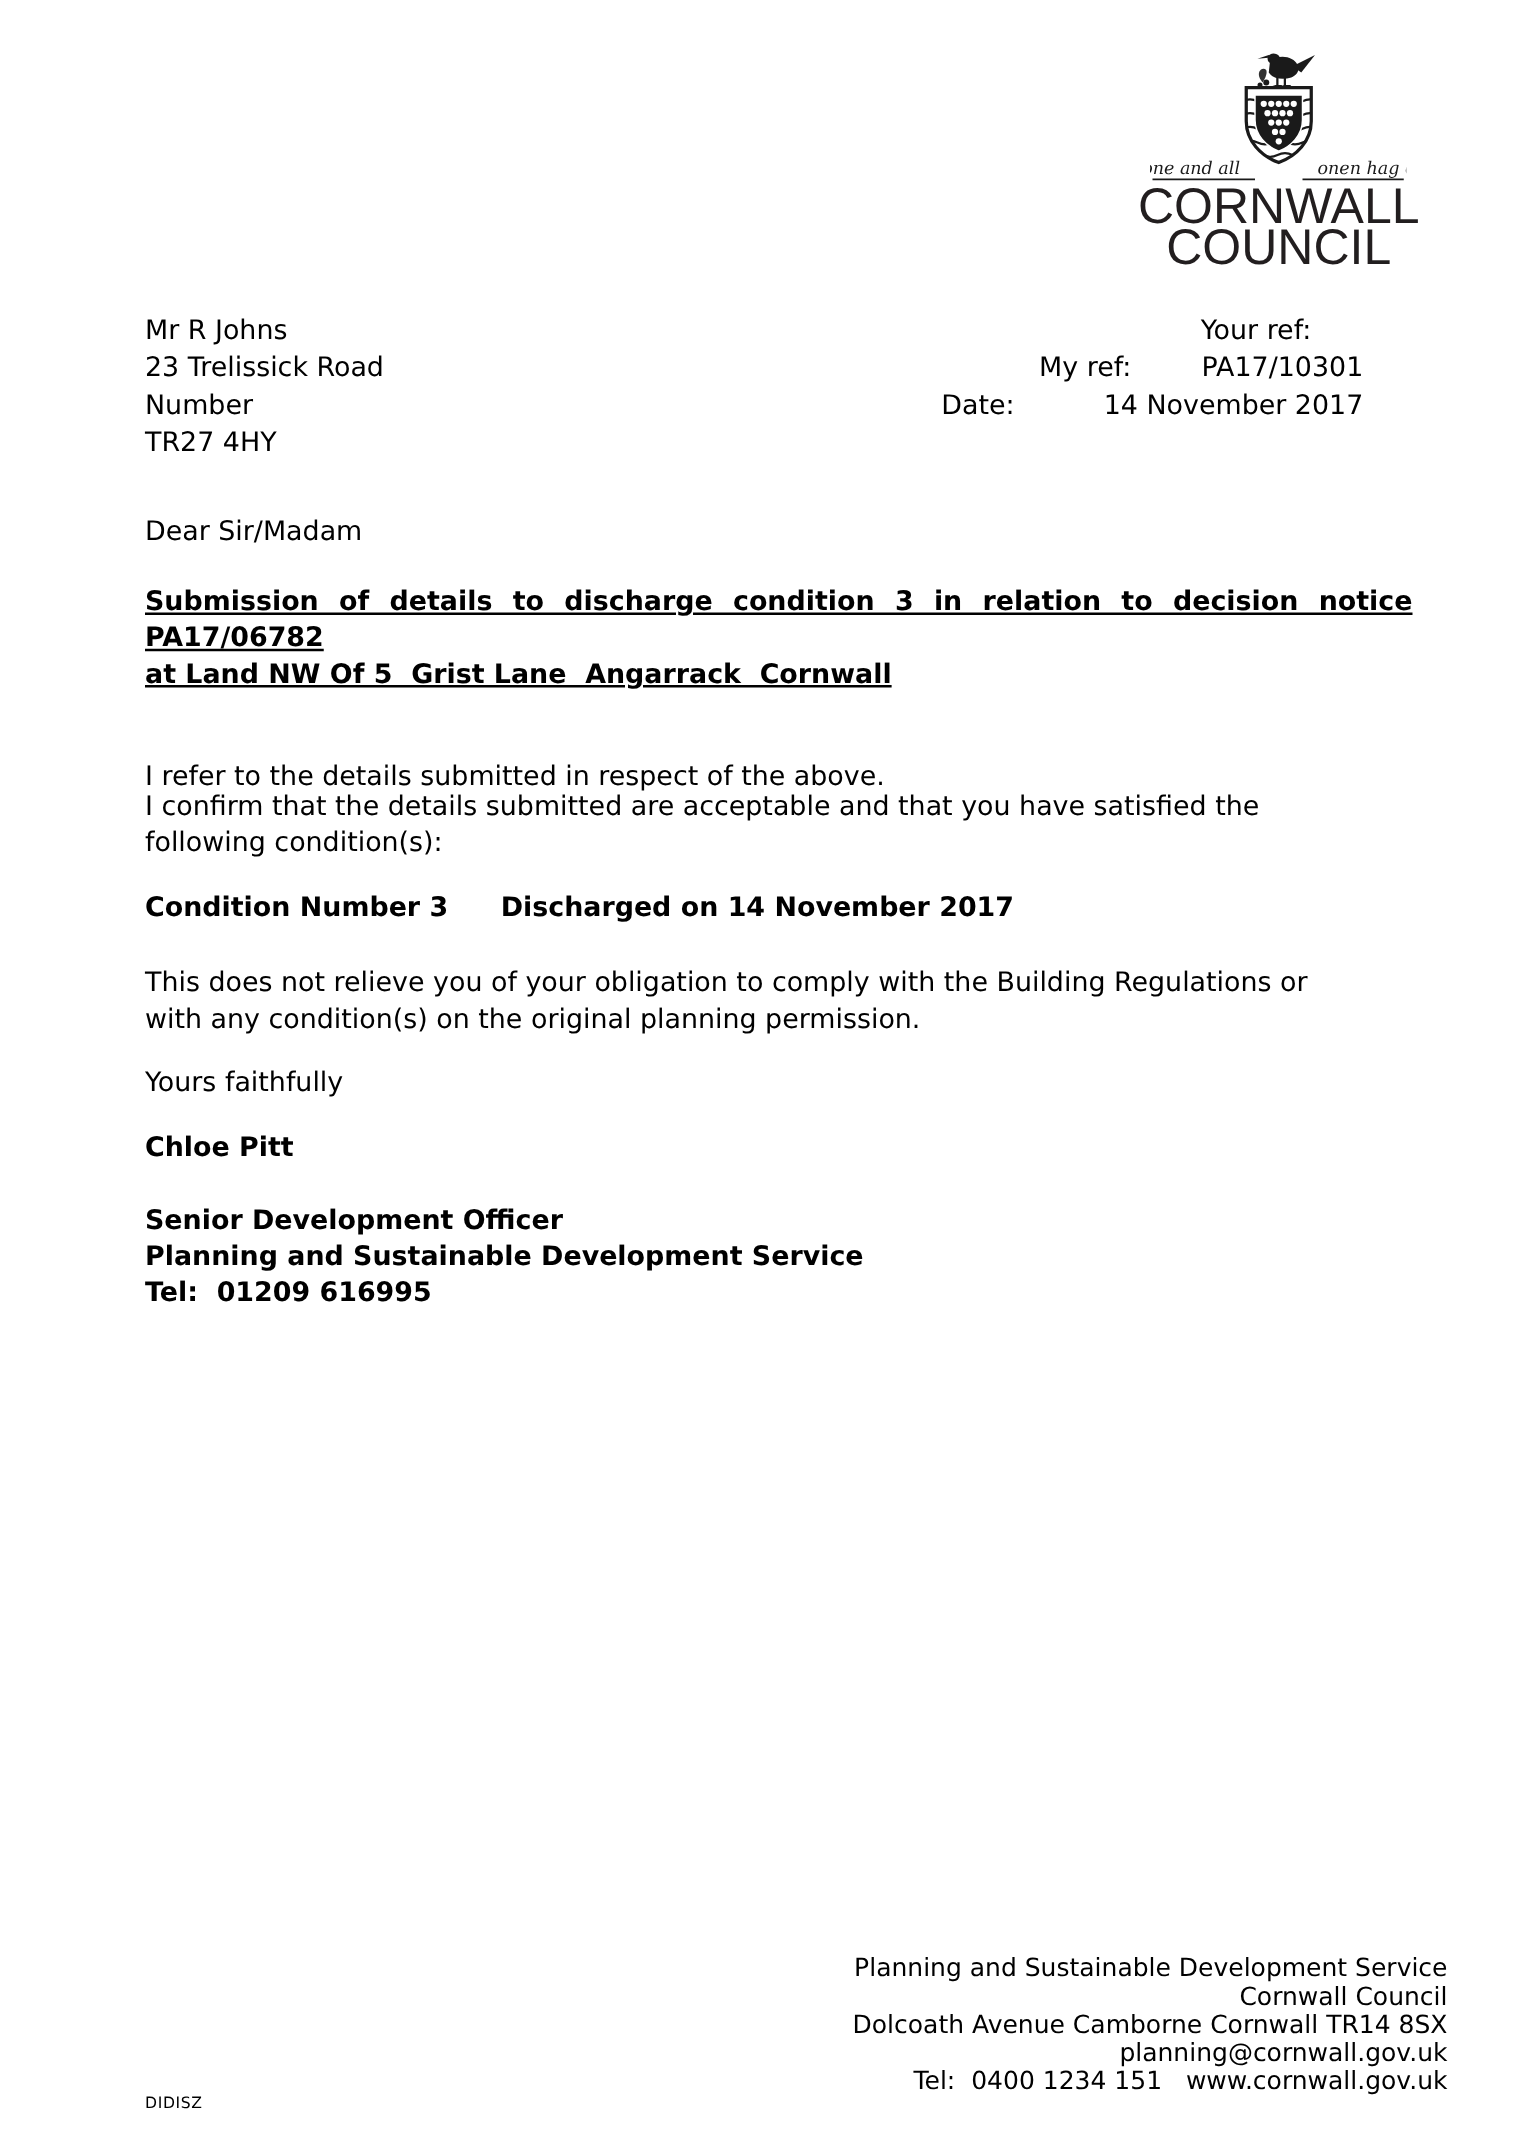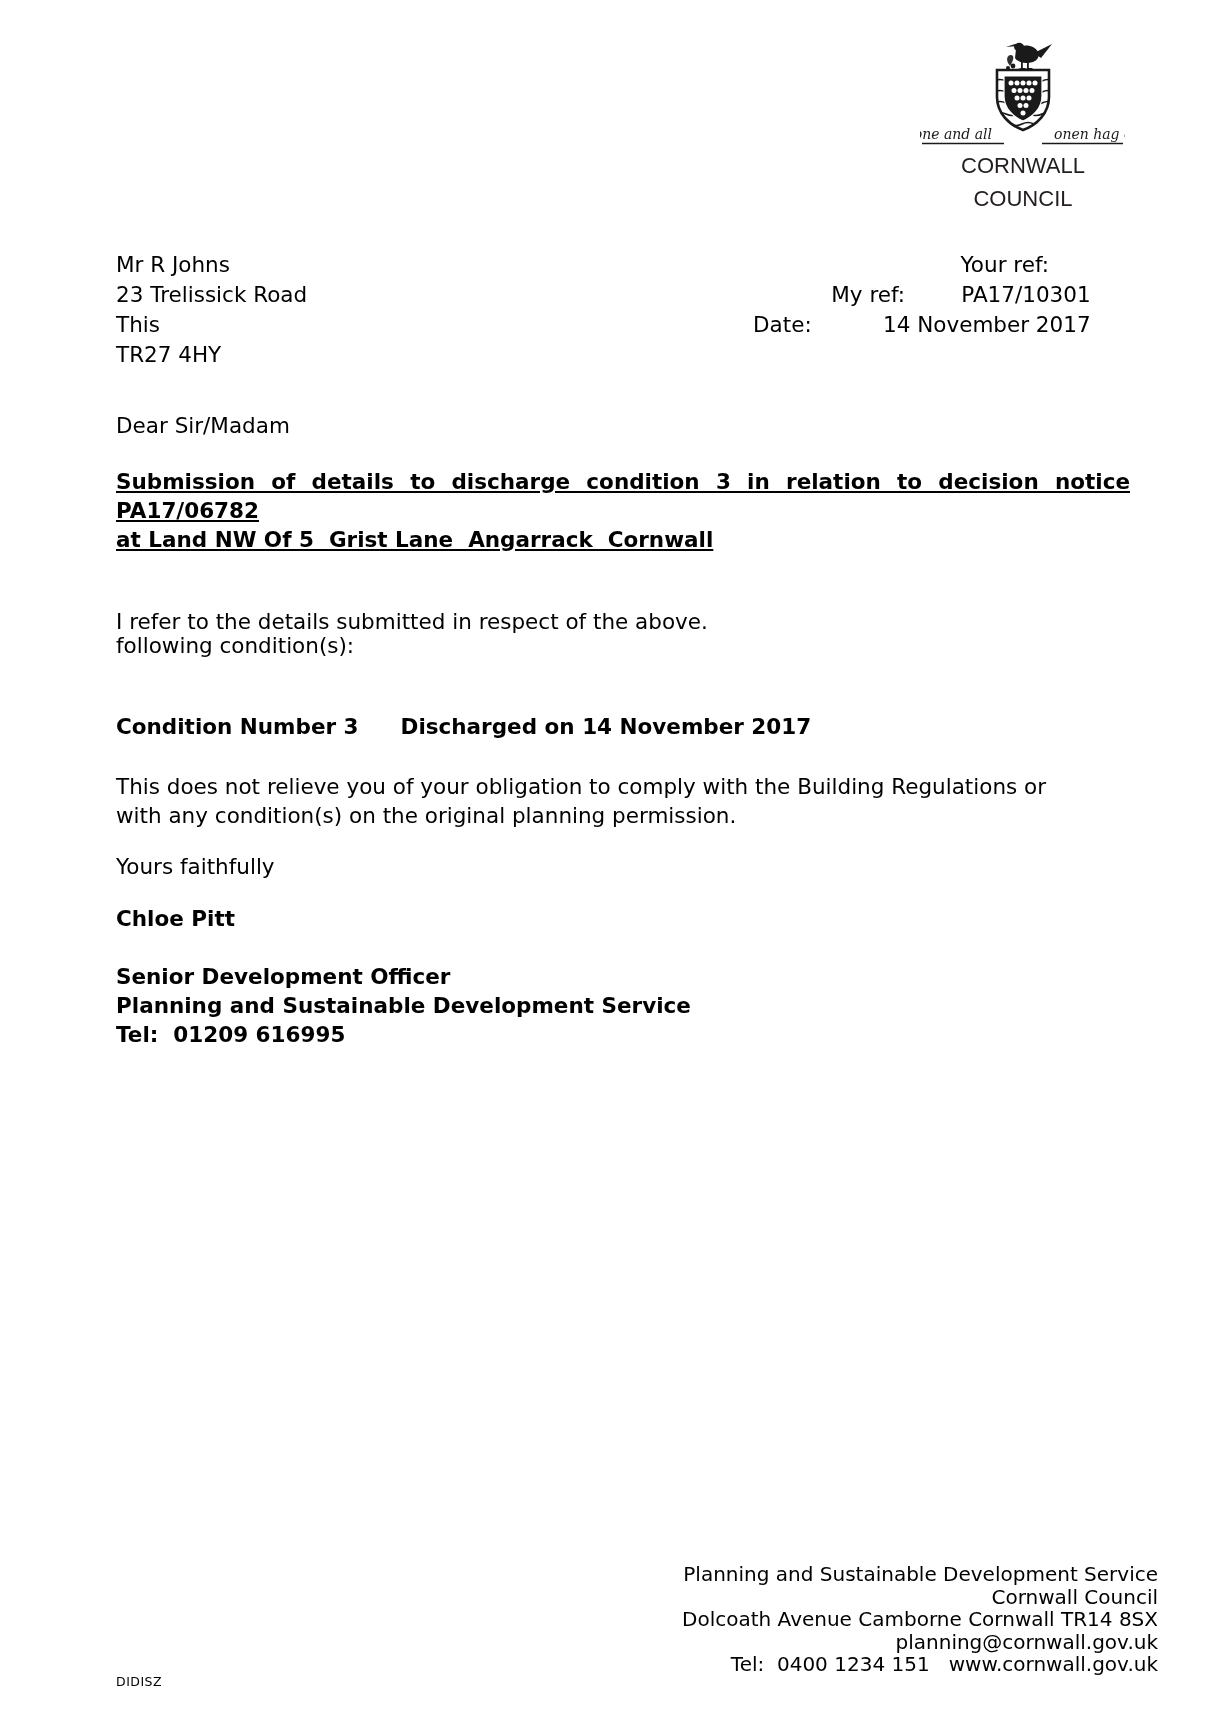--- a/index.html
+++ b/index.html
@@ -22,21 +22,21 @@
   .ref-label{width:130px;}
   .ref-value{white-space:pre;}
   
   .letter-block{left:116px;width:1014px;}
   .justify-line{text-align:justify;text-align-last:justify;}
   .cond-gap{margin-left:42px;}
   
   .crest{left:920px;top:36px;}
   .wordmark{left:903px;top:149px;width:240px;text-align:center;
     font-family:"Liberation Sans",sans-serif;font-weight:400;
-    font-size:22px;line-height:33px;letter-spacing:0px;color:#221e1f;}
+    font-size:40px;line-height:33px;letter-spacing:0px;color:#221e1f;}
   
   .footer{top:1563px;right:60px;text-align:right;font-size:20px;line-height:22.5px;}
   .doc-code{top:1674px;left:116px;font-size:12.5px;letter-spacing:0.5px;}
 </style>
 </head>
 <body>
 
 <div class="page">
 
   <div class="abs crest">
@@ -99,21 +99,21 @@
     </svg>
   </div>
   <div class="abs wordmark">
     <div>CORNWALL</div>
     <div>COUNCIL</div>
   </div>
 
   <div class="abs addr">
     <div>Mr R Johns</div>
     <div>23 Trelissick Road</div>
-    <div>This</div>
+    <div>Number</div>
     <div>TR27 4HY</div>
   </div>
 
   <div class="abs refs">
     <div class="ref-row">
       <span class="ref-label">Your ref:</span>
       <span class="ref-value"></span>
     </div>
     <div class="ref-row">
       <span class="ref-label">My ref:</span>
@@ -129,20 +129,21 @@
 
   <div class="abs letter-block body-text bold" style="top:467px;text-decoration:underline;">
     <div class="justify-line">Submission of details to discharge condition 3 in relation to decision notice</div>
     <div>PA17/06782</div>
     <div class="pre">at Land NW Of 5  Grist Lane  Angarrack  Cornwall</div>
   </div>
 
   <div class="abs letter-block body-text" style="top:607px;">I refer to the details submitted in respect of the above.</div>
 
   <div class="abs letter-block body-text" style="top:631px;">
+    <div>I confirm that the details submitted are acceptable and that you have satisfied the</div>
     <div>following condition(s):</div>
   </div>
 
   <div class="abs letter-block body-text bold" style="top:712px;">
     <span>Condition Number 3</span><span class="cond-gap">Discharged on 14 November 2017</span>
   </div>
 
   <div class="abs letter-block body-text" style="top:772px;">
     <div>This does not relieve you of your obligation to comply with the Building Regulations or</div>
     <div>with any condition(s) on the original planning permission.</div>

